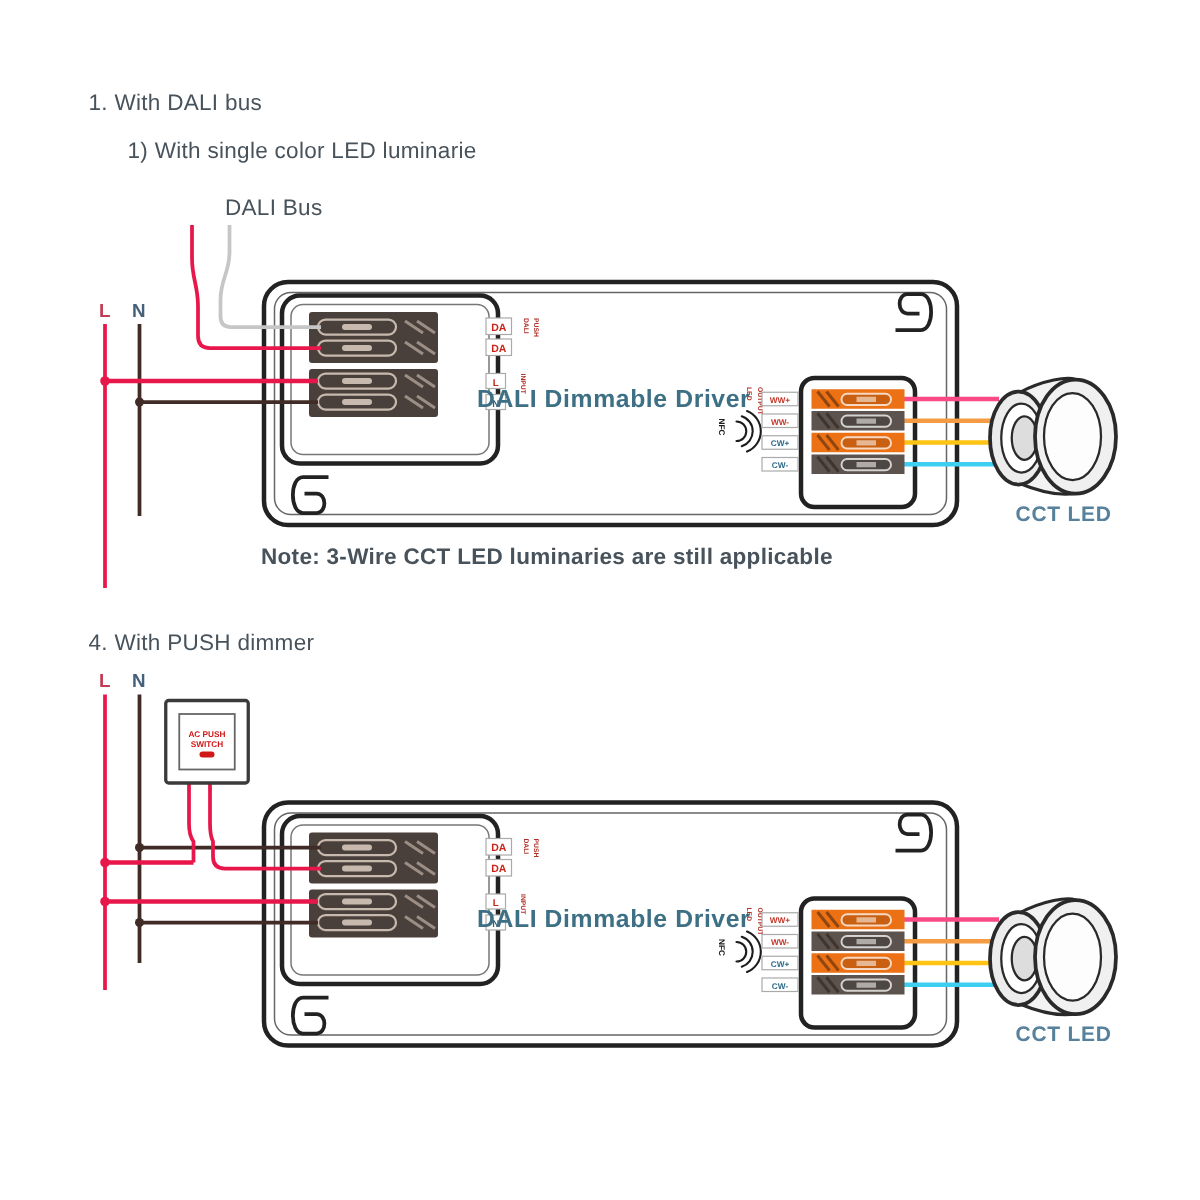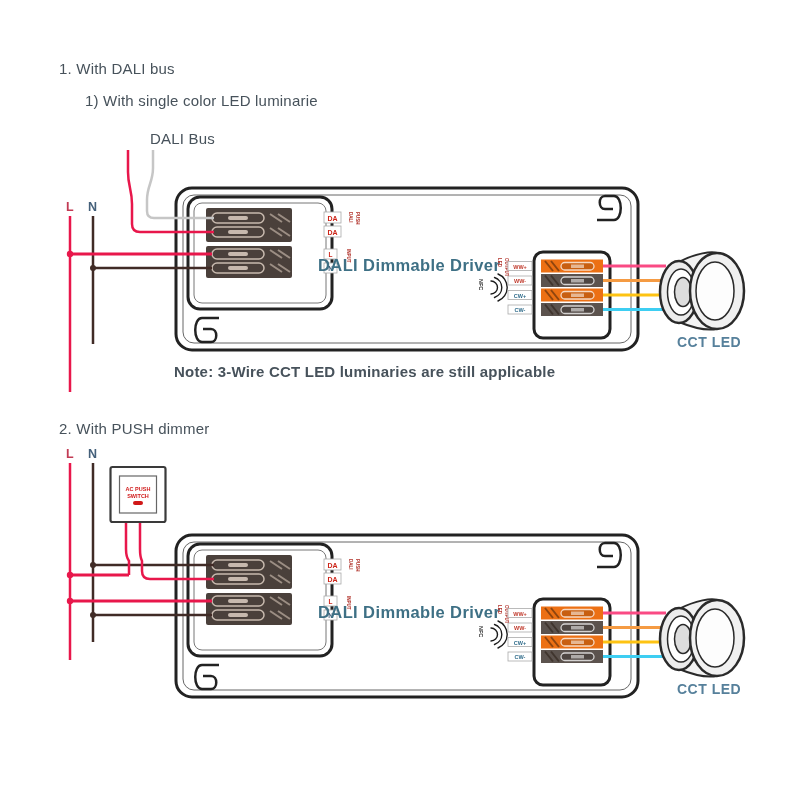--- a/index.html
+++ b/index.html
@@ -19,21 +19,21 @@
   svg{position:absolute;left:0;top:0;}
   svg text{font-family:"Liberation Sans", sans-serif;}
 </style>
 </head>
 <body>
 
 <div class="hd" id="heading1">1. With DALI bus</div>
 <div class="hd" id="subheading1">1) With single color LED luminarie</div>
 <div class="hd" id="dalibus">DALI Bus</div>
 <div class="hd" id="note1">Note: 3-Wire CCT LED luminaries are still applicable</div>
-<div class="hd" id="heading2">2. With PUSH dimmer</div>
+<div class="hd" id="heading2">4. With PUSH dimmer</div>
 
 <svg width="800" height="800" viewBox="0 0 800 800" xmlns="http://www.w3.org/2000/svg" xmlns:xlink="http://www.w3.org/1999/xlink">
 
   <g id="driver-assembly">
 
     <rect x="176" y="188" width="462" height="162" rx="16" fill="#ffffff" stroke="#222222" stroke-width="3"></rect>
     <rect x="183" y="195" width="448" height="148" rx="11" fill="none" stroke="#666666" stroke-width="1"></rect>
 
     <path d="M219,318 H202 C193,318 193,342 202,342 H211 C218,342 218,329 211,329 H203" fill="#ffffff" stroke="#222222" stroke-width="2.5"></path>
     <path d="M597,220 H614 C623,220 623,196 614,196 H605 C598,196 598,209 605,209 H613" fill="#ffffff" stroke="#222222" stroke-width="2.5"></path>

